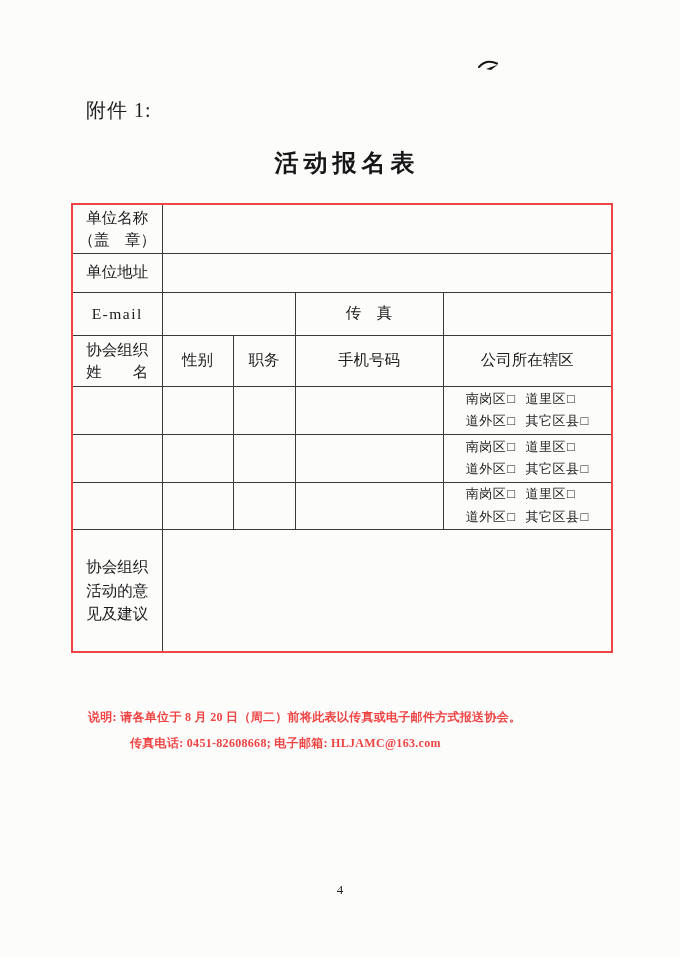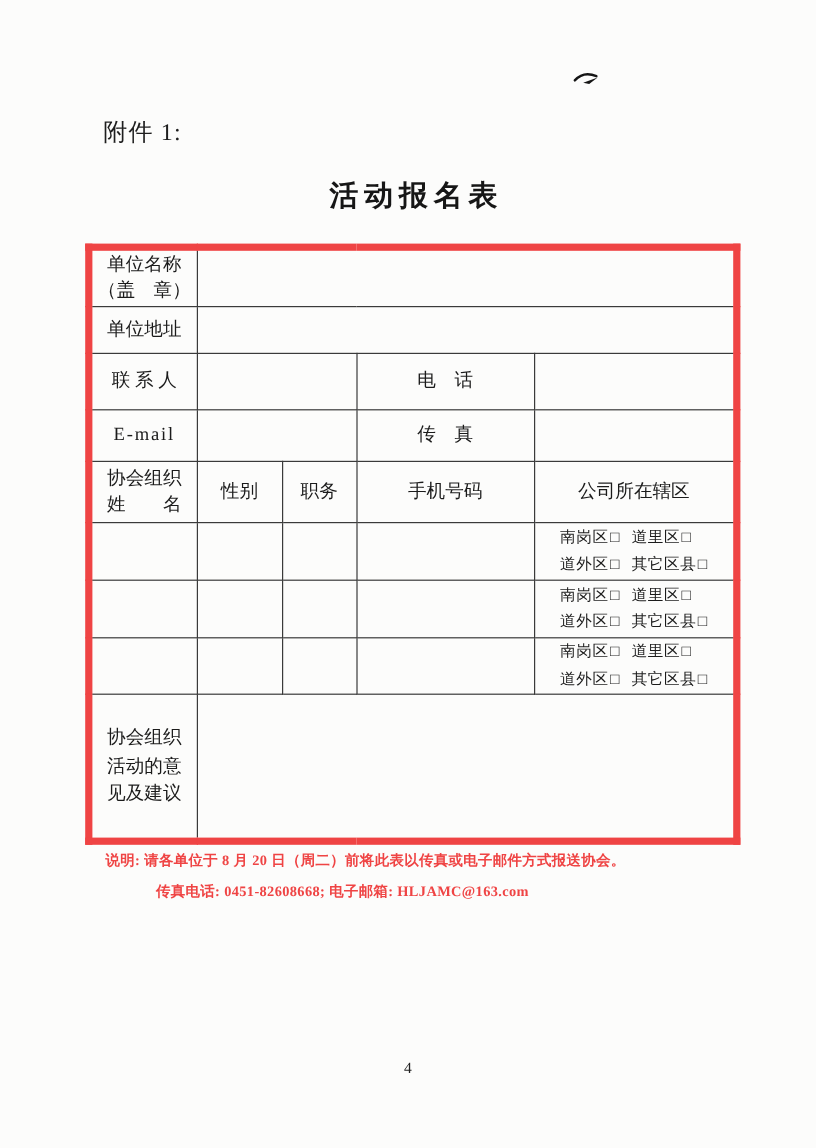--- a/index.html
+++ b/index.html
@@ -15,21 +15,21 @@
   }
   .doc-title {
     position:absolute; left:0; right:0; top:147px; margin:0;
     text-align:center; padding-left:14px;
     font-family:Liberation Sans, sans-serif;
     font-size:24px; font-weight:700; letter-spacing:5px; color:#161616;
   }
   table.form {
     position:absolute; left:71px; top:203px; width:540px;
     border-collapse:collapse; table-layout:fixed;
-    border:6px solid #ef4444;
+    border:2px solid #ef4444;
   }
   .form th, .form td {
     border:1.6px solid #3a3a3a; padding:0;
     text-align:center; vertical-align:middle;
     font-weight:400; font-size:15.5px; color:#1b1b1b;
   }
   tr.r1{height:49px} tr.r2{height:39px} tr.r3{height:47px}
   tr.r4{height:43px} tr.r5{height:51px} tr.r6{height:48px}
   tr.r7{height:48px} tr.r8{height:47px} tr.r9{height:123px}
   .two-line { line-height:1.4; }
@@ -81,26 +81,20 @@
           </div>
         </th>
         <td colspan="4"></td>
       </tr>
 
       <tr class="r2">
         <th>单位地址</th>
         <td colspan="4"></td>
       </tr>
 
-      <tr class="r3">
-        <th>联 系 人</th>
-        <td colspan="2"></td>
-        <th>电　话</th>
-        <td></td>
-      </tr>
 
       <tr class="r4">
         <th class="email-label">E-mail</th>
         <td colspan="2"></td>
         <th>传　真</th>
         <td></td>
       </tr>
 
       <tr class="r5">
         <th>

